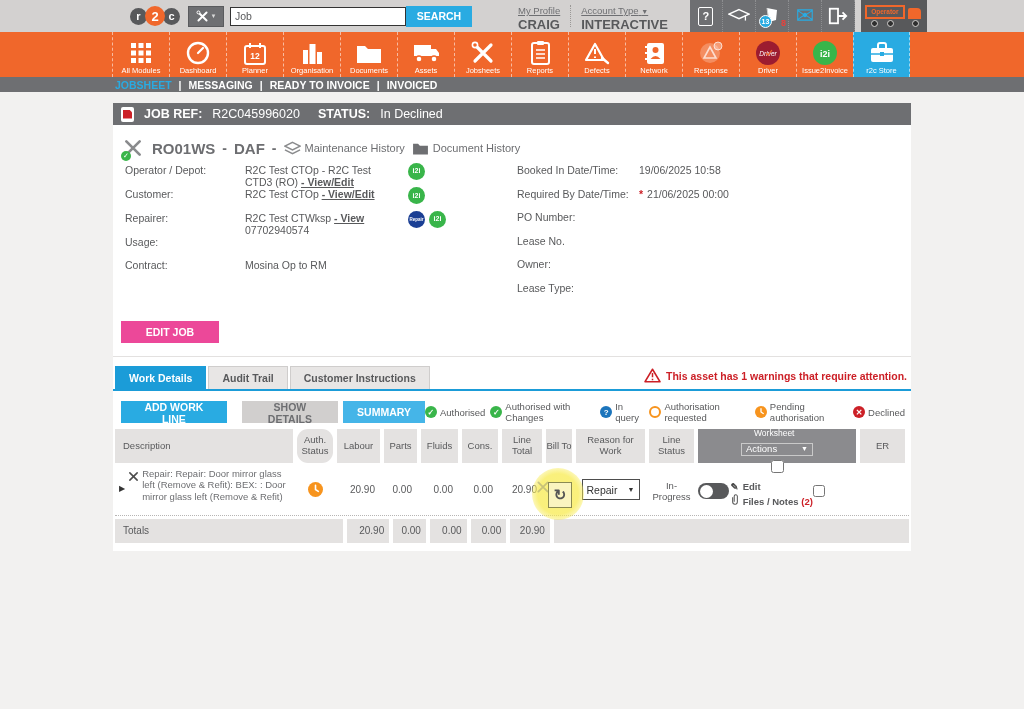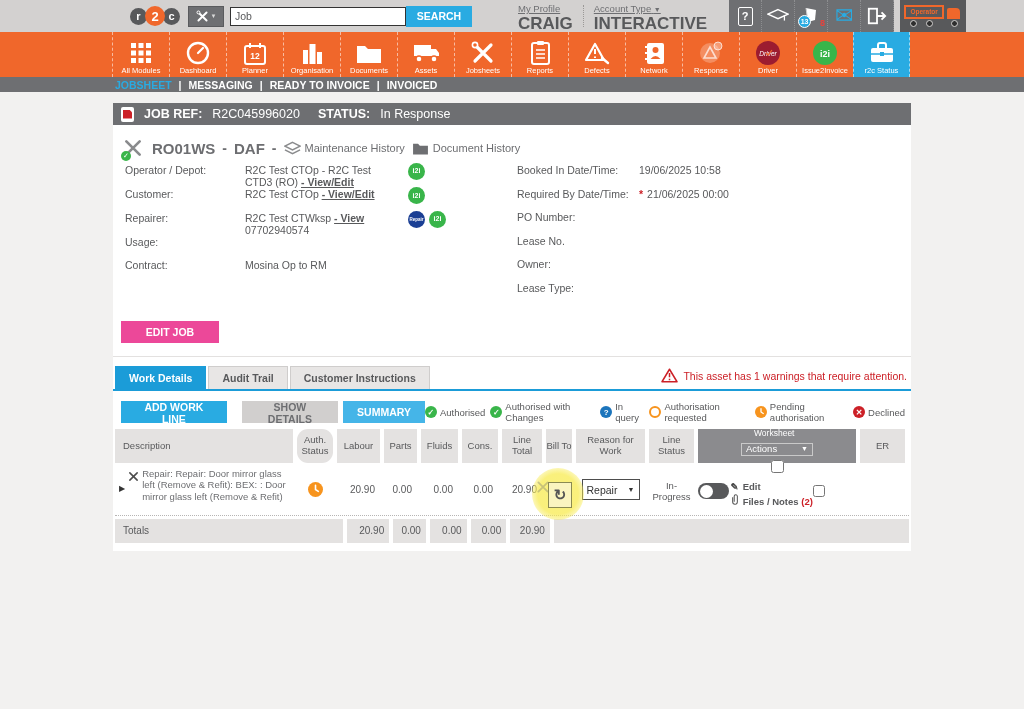--- a/index.html
+++ b/index.html
@@ -12,21 +12,21 @@
   .logo { display:flex; align-items:center; margin-left:130px; }
   .logo .lc { width:17px; height:17px; border-radius:50%; background:#58595b; color:#fff; font-weight:bold; font-size:11px; display:flex; align-items:center; justify-content:center; }
   .logo .lc.mid { width:20px; height:20px; background:#f0672b; font-size:13px; margin:0 -2px; z-index:1; }
   .tools-btn { margin-left:8px; width:36px; height:21px; background:#6e6f72; border:1px solid #5a5b5e; display:flex; align-items:center; justify-content:center; gap:2px; color:#fff; cursor:pointer; }
   .tools-btn .chev { font-size:6px; color:#d9d9d9; }
   .search-input { width:176px; height:19px; border:1px solid #333; font-size:10.5px; padding:0 4px; color:#58595b; margin-left:6px; }
   .search-btn { width:66px; height:21px; background:#29abe2; color:#fff; border:none; font-weight:bold; font-size:10.5px; cursor:pointer; }
   .profile { margin-left:46px; line-height:1.1; }
   .profile.second { margin-left:10px; }
   .profile a { font-size:9.5px; color:#6e6f72; text-decoration:underline; cursor:pointer; }
-  .profile .pname { font-size:17px; font-weight:bold; color:#58595b; }
+  .profile .pname { font-size:13px; font-weight:bold; color:#58595b; }
   .vdot { border-left:1px dotted #9a9896; height:22px; margin-left:10px; }
   .icon-strip { margin-left:22px; height:32px; background:#6e6f72; display:flex; align-items:center; }
   .strip-item { width:33px; height:32px; display:flex; align-items:center; justify-content:center; border-right:1px dotted #8d8e90; position:relative; cursor:pointer; }
   .help-box { width:15px; height:19px; border:1.5px solid #fff; border-radius:2px; color:#fff; font-size:11px; font-weight:bold; text-align:center; line-height:17px; }
   .badge-13 { position:absolute; left:3px; bottom:4px; width:13px; height:13px; border-radius:50%; background:#29abe2; color:#fff; font-size:7px; font-weight:bold; display:flex; align-items:center; justify-content:center; border:1px solid #fff; }
   .badge-8 { position:absolute; right:2px; bottom:4px; color:#e8413c; font-size:9px; font-weight:bold; }
   .env { color:#29abe2; font-size:22px; line-height:1; }
   .truck-tile { margin-left:6px; width:66px; height:32px; background:#58595b; display:flex; align-items:center; justify-content:center; }
   .mini-truck { position:relative; width:58px; height:22px; }
   .trailer { position:absolute; left:0; top:0; width:40px; height:14px; border:2px solid #f0672b; color:#f0672b; font-size:6.5px; font-weight:bold; text-align:center; line-height:10px; overflow:hidden; }
@@ -76,21 +76,21 @@
   .dcol.right .dlabel { width:122px; }
   .star { color:#cc2027; font-weight:bold; font-size:10.5px; margin-right:4px; }
 
   .editjob-btn { margin:16px 0 0 8px; width:98px; height:22px; background:#ec4899; border:none; color:#fff; font-weight:bold; font-size:10.5px; cursor:pointer; display:block; }
 
   .tabs-wrap { margin-top:13px; border-top:1px solid #e3e1e0; padding-top:9px; position:relative; }
   .tabs-row { display:flex; align-items:flex-end; border-bottom:2px solid #1b9cd8; padding-left:2px; }
   .tab { height:23px; padding:0 13px; font-size:10.5px; font-weight:bold; display:flex; align-items:center; cursor:pointer; background:#e8e6e5; border:1px solid #cfcdcc; border-bottom:none; color:#58595b; margin-right:2px; }
   .tab.active { background:#1b9cd8; color:#fff; border-color:#1b9cd8; }
   .warning { margin-left:auto; display:flex; align-items:center; gap:5px; padding-bottom:6px; padding-right:4px; }
-  .warning span { color:#cc2027; font-weight:normal; font-size:10.5px; }
+  .warning span { color:#cc2027; font-weight:bold; font-size:10.5px; }
 
   .actions-row { display:flex; align-items:center; margin-top:10px; padding:0 4px 0 8px; }
   .btn-blue { height:22px; background:#29abe2; border:none; color:#fff; font-weight:bold; font-size:10.5px; padding:0 14px; cursor:pointer; }
   .btn-summary { background:#45b5e8; margin-left:5px; }
   .btn-gray { height:22px; background:#d1cfce; border:none; color:#6d6e71; font-weight:bold; font-size:10.5px; padding:0 12px; margin-left:15px; cursor:pointer; }
   .legend { margin-left:auto; display:flex; align-items:center; gap:3px; font-size:9.5px; color:#58595b; flex-wrap:nowrap; }
   .lg-ico { width:12px; height:12px; border-radius:50%; color:#fff; font-size:8px; font-weight:bold; display:flex; align-items:center; justify-content:center; flex:none; }
   .lg-green { background:#39b54a; }
   .lg-blue { background:#1c75bc; }
   .lg-ring { background:#fff; border:2px solid #f7941e; }
@@ -353,21 +353,21 @@
     </div>
     <div class="nav-item active">
       <span class="nav-ico">
         <svg width="24" height="22" viewBox="0 0 24 22">
             <rect x="1" y="6" width="22" height="14" rx="2" fill="#fff"></rect>
             <path d="M8 6 V3 a2 2 0 0 1 2 -2 h4 a2 2 0 0 1 2 2 v3" fill="none" stroke="#fff" stroke-width="2"></path>
             <path d="M1 12 h9 m4 0 h9" stroke="#29abe2" stroke-width="1.6"></path>
             <rect x="10" y="10" width="4" height="4" fill="#29abe2"></rect>
           </svg>
       </span>
-      <span class="nav-label">r2c Status</span>
+      <span class="nav-label">r2c Store</span>
     </div>
   </div>
 
   <div class="subnav">
     <span class="sn active">JOBSHEET</span>
     <span class="sep">|</span>
     <span class="sn">MESSAGING</span>
     <span class="sep">|</span>
     <span class="sn">READY TO INVOICE</span>
     <span class="sep">|</span>
@@ -375,21 +375,21 @@
   </div>
 
   <div class="content">
     <div class="panel">
 
       <div class="jobref">
         <span class="pdf-ico"></span>
         <b>JOB REF:</b>
         <span>R2C045996020</span>
         <b style="margin-left:8px;">STATUS:</b>
-        <span>In Response</span>
+        <span>In Declined</span>
       </div>
 
       <div class="veh-row">
         <span class="wrench-wrap">
           <svg width="20" height="20" viewBox="0 0 24 24">
               <path d="M4 4 L20 20 M20 4 L4 20" stroke="#8a8b8d" stroke-width="3.2" stroke-linecap="round"></path>
             </svg>
           <span class="gcheck">✓</span>
         </span>
         <span class="veh-reg">RO01WS</span>

